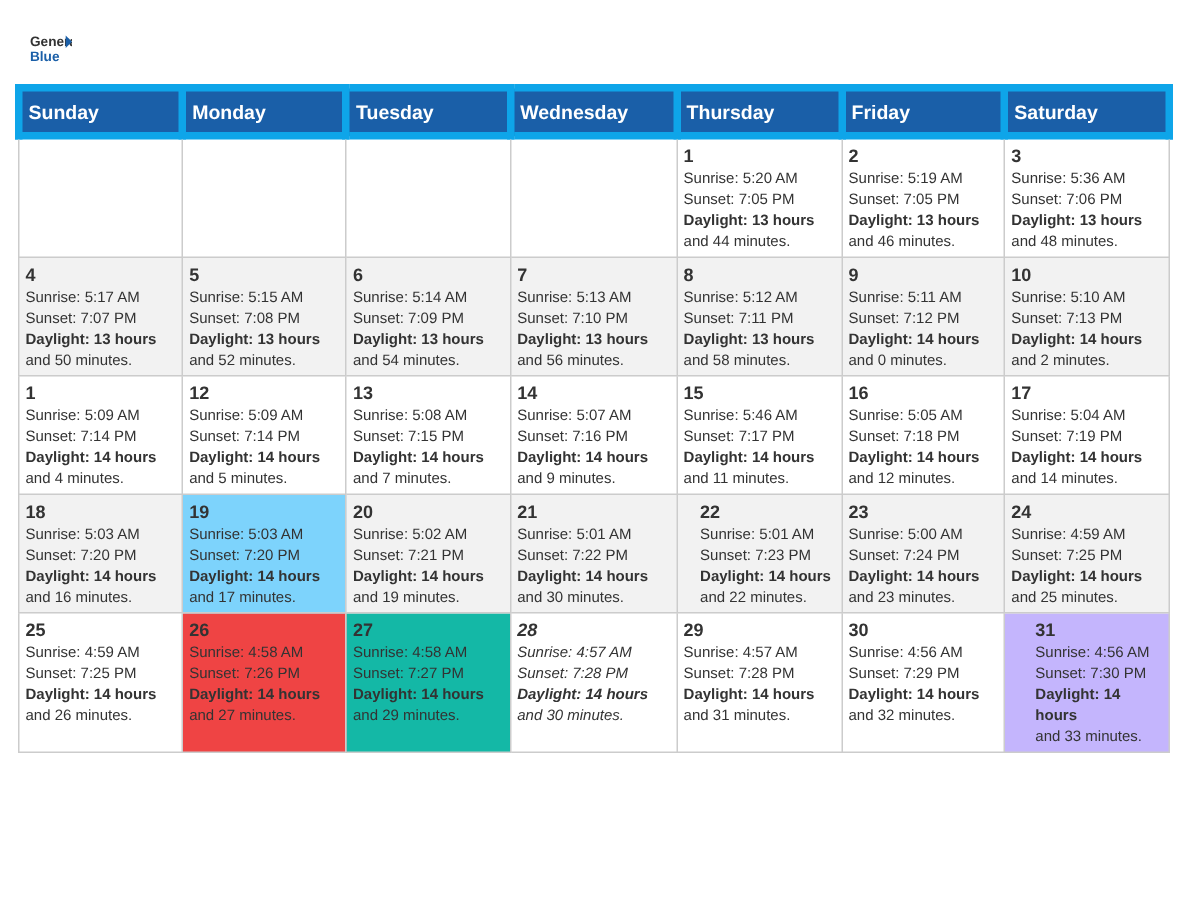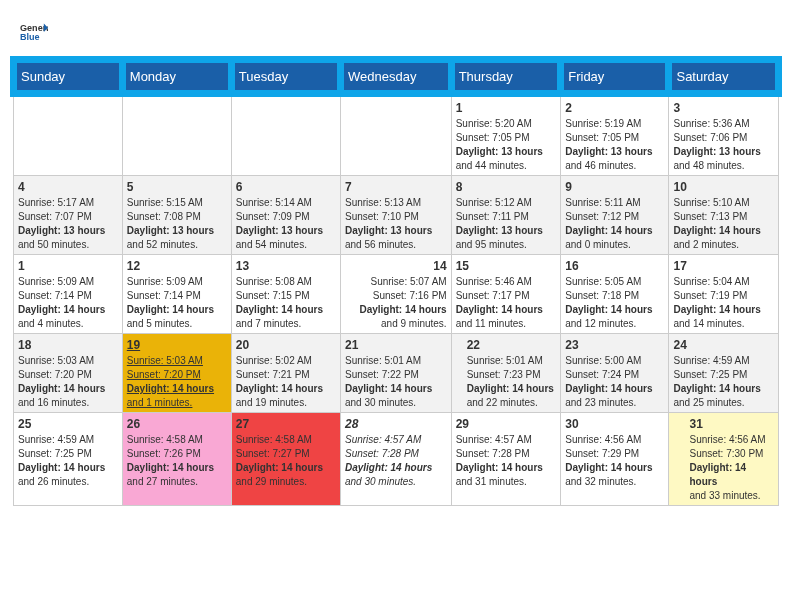--- a/index.html
+++ b/index.html
@@ -39,24 +39,24 @@
     }
     .calendar {
       width: 100%;
       border-collapse: collapse;
       margin-top: 6px;
     }
     .calendar th {
       background: #1a5fa8;
       color: #fff;
       font-size: 13px;
-      font-weight: normal;
+      font-weight: bold;
       padding: 6px 4px;
       text-align: left;
-      border: 7px solid #0ea5e9;
+      border: 5px solid #0ea5e9;
     }
     .calendar td {
       border: 1px solid #ccc;
       vertical-align: top;
       padding: 4px 4px 2px 4px;
       font-size: 10px;
       color: #333;
       width: 113px;
       min-height: 85px;
       background: #fff;
@@ -146,21 +146,21 @@
         <td style="background: rgb(242, 242, 242);">
           <span class="day-number">6</span>
           <div class="day-info"><span>Sunrise: 5:14 AM</span><br><span>Sunset: 7:09 PM</span><br><span class="daylight-label">Daylight: 13 hours</span><br><span>and 54 minutes.</span><br></div>
         </td>
         <td style="background: rgb(242, 242, 242);">
           <span class="day-number">7</span>
           <div class="day-info"><span>Sunrise: 5:13 AM</span><br><span>Sunset: 7:10 PM</span><br><span class="daylight-label">Daylight: 13 hours</span><br><span>and 56 minutes.</span><br></div>
         </td>
         <td style="background: rgb(242, 242, 242);">
           <span class="day-number">8</span>
-          <div class="day-info"><span>Sunrise: 5:12 AM</span><br><span>Sunset: 7:11 PM</span><br><span class="daylight-label">Daylight: 13 hours</span><br><span>and 95 minutes.</span><br></div>
+          <div class="day-info"><span>Sunrise: 5:12 AM</span><br><span>Sunset: 7:11 PM</span><br><span class="daylight-label">Daylight: 13 hours</span><br><span>and 58 minutes.</span><br></div>
         </td>
         <td style="background: rgb(242, 242, 242);">
           <span class="day-number">9</span>
           <div class="day-info"><span>Sunrise: 5:11 AM</span><br><span>Sunset: 7:12 PM</span><br><span class="daylight-label">Daylight: 14 hours</span><br><span>and 0 minutes.</span><br></div>
         </td>
         <td style="background: rgb(242, 242, 242);">
           <span class="day-number">10</span>
           <div class="day-info"><span>Sunrise: 5:10 AM</span><br><span>Sunset: 7:13 PM</span><br><span class="daylight-label">Daylight: 14 hours</span><br><span>and 2 minutes.</span><br></div>
         </td>
       </tr>
@@ -170,21 +170,21 @@
           <div class="day-info"><span>Sunrise: 5:09 AM</span><br><span>Sunset: 7:14 PM</span><br><span class="daylight-label">Daylight: 14 hours</span><br><span>and 4 minutes.</span><br></div>
         </td>
         <td style="background: rgb(255, 255, 255);">
           <span class="day-number">12</span>
           <div class="day-info"><span>Sunrise: 5:09 AM</span><br><span>Sunset: 7:14 PM</span><br><span class="daylight-label">Daylight: 14 hours</span><br><span>and 5 minutes.</span><br></div>
         </td>
         <td style="background: rgb(255, 255, 255);">
           <span class="day-number">13</span>
           <div class="day-info"><span>Sunrise: 5:08 AM</span><br><span>Sunset: 7:15 PM</span><br><span class="daylight-label">Daylight: 14 hours</span><br><span>and 7 minutes.</span><br></div>
         </td>
-        <td style="background: rgb(255, 255, 255); text-align: right;">
+        <td style="background: rgb(255, 255, 255);">
           <span class="day-number">14</span>
           <div class="day-info"><span>Sunrise: 5:07 AM</span><br><span>Sunset: 7:16 PM</span><br><span class="daylight-label">Daylight: 14 hours</span><br><span>and 9 minutes.</span><br></div>
         </td>
         <td style="background: rgb(255, 255, 255);">
           <span class="day-number">15</span>
           <div class="day-info"><span>Sunrise: 5:46 AM</span><br><span>Sunset: 7:17 PM</span><br><span class="daylight-label">Daylight: 14 hours</span><br><span>and 11 minutes.</span><br></div>
         </td>
         <td style="background: rgb(255, 255, 255);">
           <span class="day-number">16</span>
           <div class="day-info"><span>Sunrise: 5:05 AM</span><br><span>Sunset: 7:18 PM</span><br><span class="daylight-label">Daylight: 14 hours</span><br><span>and 12 minutes.</span><br></div>
@@ -192,23 +192,23 @@
         <td style="background: rgb(255, 255, 255);">
           <span class="day-number">17</span>
           <div class="day-info"><span>Sunrise: 5:04 AM</span><br><span>Sunset: 7:19 PM</span><br><span class="daylight-label">Daylight: 14 hours</span><br><span>and 14 minutes.</span><br></div>
         </td>
       </tr>
       <tr>
         <td style="background: rgb(242, 242, 242);">
           <span class="day-number">18</span>
           <div class="day-info"><span>Sunrise: 5:03 AM</span><br><span>Sunset: 7:20 PM</span><br><span class="daylight-label">Daylight: 14 hours</span><br><span>and 16 minutes.</span><br></div>
         </td>
-        <td style="background: #eab308; text-decoration: underline;">
+        <td style="background: #7dd3fc;">
           <span class="day-number">19</span>
-          <div class="day-info"><span>Sunrise: 5:03 AM</span><br><span>Sunset: 7:20 PM</span><br><span class="daylight-label">Daylight: 14 hours</span><br><span>and 1 minutes.</span><br></div>
+          <div class="day-info"><span>Sunrise: 5:03 AM</span><br><span>Sunset: 7:20 PM</span><br><span class="daylight-label">Daylight: 14 hours</span><br><span>and 17 minutes.</span><br></div>
         </td>
         <td style="background: rgb(242, 242, 242);">
           <span class="day-number">20</span>
           <div class="day-info"><span>Sunrise: 5:02 AM</span><br><span>Sunset: 7:21 PM</span><br><span class="daylight-label">Daylight: 14 hours</span><br><span>and 19 minutes.</span><br></div>
         </td>
         <td style="background: rgb(242, 242, 242);">
           <span class="day-number">21</span>
           <div class="day-info"><span>Sunrise: 5:01 AM</span><br><span>Sunset: 7:22 PM</span><br><span class="daylight-label">Daylight: 14 hours</span><br><span>and 30 minutes.</span><br></div>
         </td>
         <td style="background: rgb(242, 242, 242); padding-left: 15px;">
@@ -222,39 +222,39 @@
         <td style="background: rgb(242, 242, 242);">
           <span class="day-number">24</span>
           <div class="day-info"><span>Sunrise: 4:59 AM</span><br><span>Sunset: 7:25 PM</span><br><span class="daylight-label">Daylight: 14 hours</span><br><span>and 25 minutes.</span><br></div>
         </td>
       </tr>
       <tr>
         <td style="background: rgb(255, 255, 255);">
           <span class="day-number">25</span>
           <div class="day-info"><span>Sunrise: 4:59 AM</span><br><span>Sunset: 7:25 PM</span><br><span class="daylight-label">Daylight: 14 hours</span><br><span>and 26 minutes.</span><br></div>
         </td>
-        <td style="background: #f9a8d4;">
+        <td style="background: #ef4444;">
           <span class="day-number">26</span>
           <div class="day-info"><span>Sunrise: 4:58 AM</span><br><span>Sunset: 7:26 PM</span><br><span class="daylight-label">Daylight: 14 hours</span><br><span>and 27 minutes.</span><br></div>
         </td>
-        <td style="background: #ef4444; margin-top: 33px;">
+        <td style="background: #14b8a6; margin-top: 33px;">
           <span class="day-number">27</span>
           <div class="day-info"><span>Sunrise: 4:58 AM</span><br><span>Sunset: 7:27 PM</span><br><span class="daylight-label">Daylight: 14 hours</span><br><span>and 29 minutes.</span><br></div>
         </td>
         <td style="background: rgb(255, 255, 255); font-style: italic;">
           <span class="day-number">28</span>
           <div class="day-info"><span>Sunrise: 4:57 AM</span><br><span>Sunset: 7:28 PM</span><br><span class="daylight-label">Daylight: 14 hours</span><br><span>and 30 minutes.</span><br></div>
         </td>
         <td style="background: rgb(255, 255, 255);">
           <span class="day-number">29</span>
           <div class="day-info"><span>Sunrise: 4:57 AM</span><br><span>Sunset: 7:28 PM</span><br><span class="daylight-label">Daylight: 14 hours</span><br><span>and 31 minutes.</span><br></div>
         </td>
         <td style="background: rgb(255, 255, 255);">
           <span class="day-number">30</span>
           <div class="day-info"><span>Sunrise: 4:56 AM</span><br><span>Sunset: 7:29 PM</span><br><span class="daylight-label">Daylight: 14 hours</span><br><span>and 32 minutes.</span><br></div>
         </td>
-        <td style="background: #fef9c3; padding-left: 20px;">
+        <td style="background: #c4b5fd; padding-left: 20px;">
           <span class="day-number">31</span>
           <div class="day-info"><span>Sunrise: 4:56 AM</span><br><span>Sunset: 7:30 PM</span><br><span class="daylight-label">Daylight: 14 hours</span><br><span>and 33 minutes.</span><br></div>
         </td>
       </tr>
     </tbody>
 </table>
 
 </body></html>

